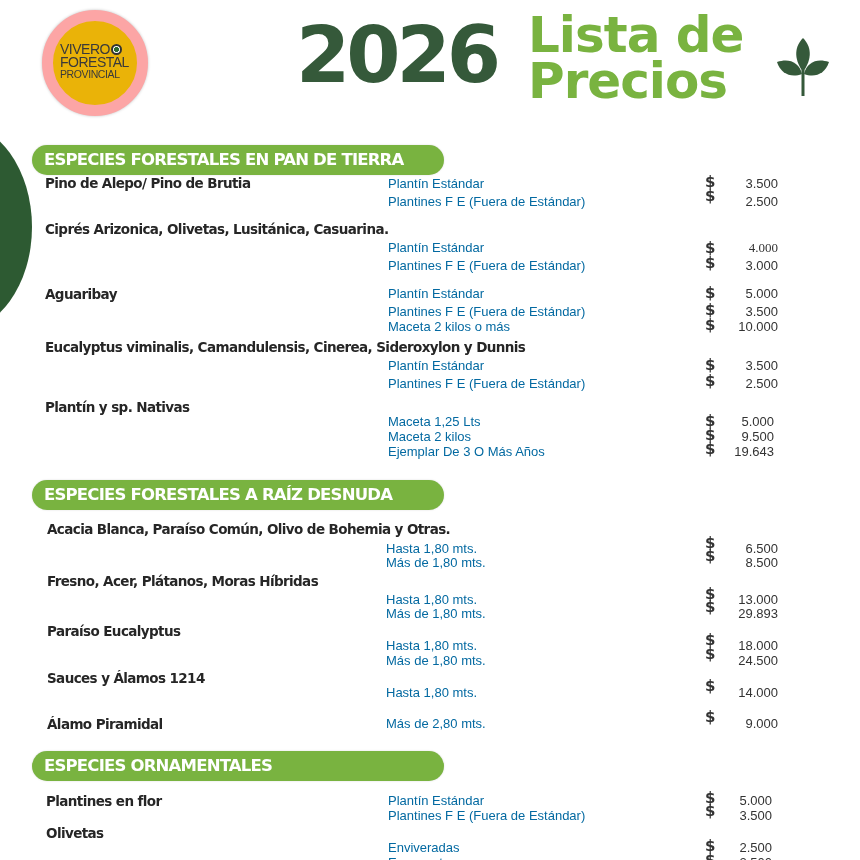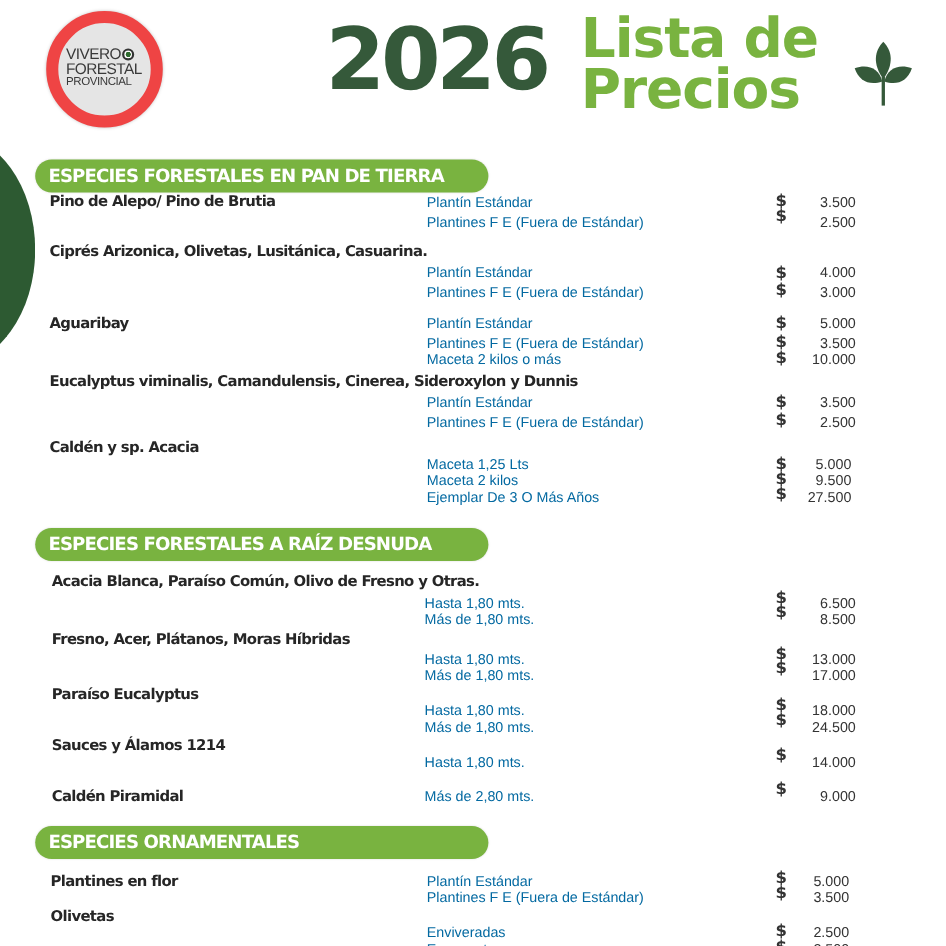--- a/index.html
+++ b/index.html
@@ -1,21 +1,21 @@
 <!DOCTYPE html>
 <html><head>
 <meta charset="utf-8">
 <style>
   * { box-sizing: border-box; margin: 0; padding: 0; }
   html, body { width: 860px; height: 860px; overflow: hidden; background: #ffffff; }
   body { position: relative; font-family: "Liberation Sans", sans-serif; color: #2b2b2b; }
 
   .logo {
     position: absolute; left: 42px; top: 10px; width: 106px; height: 106px;
-    border-radius: 50%; border: 11px solid #ef4444; background: #e5e5e5;
+    border-radius: 50%; border: 11px solid #fca5a5; background: #eab308;
     box-shadow: 0 0 3px rgba(0,0,0,0.25);
   }
   .logo-text { position: absolute; left: 7px; top: 22px; width: 80px; line-height: 0.95; color: #3a3a3a; font-family: "Liberation Sans", sans-serif; }
   .logo-l1 { font-size: 14px; letter-spacing: -0.5px; display: flex; align-items: center; }
   .logo-dot { display: inline-block; width: 11px; height: 11px; border-radius: 50%; border: 2px solid #333; background: radial-gradient(circle, #2f6b2f 45%, #fff 50%); margin-left: 1px; }
   .logo-l2 { font-size: 14px; letter-spacing: -0.5px; }
   .logo-l3 { font-size: 10.5px; letter-spacing: -0.4px; }
 
   .year { position: absolute; left: 296px; top: 16px; font-size: 78px; font-weight: 900; color: #35593a; font-family: "DejaVu Sans", sans-serif; letter-spacing: -4px; line-height: 1; }
   .title { position: absolute; left: 528px; top: 12px; font-size: 50px; font-weight: 900; color: #79b340; font-family: "DejaVu Sans", sans-serif; line-height: 0.92; letter-spacing: -1px; }
@@ -75,21 +75,21 @@
 <div class="variety" style="top:176px;">Plantín Estándar</div>
 <div class="dollar" style="top:175px;">$</div>
 <div class="price" style="top:176px;">3.500</div>
 <div class="variety" style="top:194px;">Plantines F E (Fuera de Estándar)</div>
 <div class="dollar" style="top:189px;">$</div>
 <div class="price" style="top:194px;">2.500</div>
 
 <div class="species" style="top:221px;">Ciprés Arizonica, Olivetas, Lusitánica, Casuarina.</div>
 <div class="variety" style="top:240px;">Plantín Estándar</div>
 <div class="dollar" style="top:241px;">$</div>
-<div class="price" style="top:240px;">4.000</div>
+<div class="price" style="top:240px;font-family:Liberation Serif, serif;">4.000</div>
 <div class="variety" style="top:258px;">Plantines F E (Fuera de Estándar)</div>
 <div class="dollar" style="top:256px;">$</div>
 <div class="price" style="top:258px;">3.000</div>
 
 <div class="species" style="top:286px;">Aguaribay</div>
 <div class="variety" style="top:286px;">Plantín Estándar</div>
 <div class="dollar" style="top:286px;">$</div>
 <div class="price" style="top:286px;">5.000</div>
 <div class="variety" style="top:304px;">Plantines F E (Fuera de Estándar)</div>
 <div class="dollar" style="top:303px;">$</div>
@@ -99,63 +99,63 @@
 <div class="price" style="top:319px;text-align:right;">10.000</div>
 
 <div class="species" style="top:339px;">Eucalyptus viminalis, Camandulensis, Cinerea, Sideroxylon y Dunnis</div>
 <div class="variety" style="top:358px;">Plantín Estándar</div>
 <div class="dollar" style="top:358px;">$</div>
 <div class="price" style="top:358px;">3.500</div>
 <div class="variety" style="top:376px;">Plantines F E (Fuera de Estándar)</div>
 <div class="dollar" style="top:374px;">$</div>
 <div class="price" style="top:376px;">2.500</div>
 
-<div class="species" style="top:399px;">Caldén y sp. Acacia</div>
+<div class="species" style="top:399px;">Plantín y sp. Nativas</div>
 <div class="variety" style="top:414px;">Maceta 1,25 Lts</div>
 <div class="dollar" style="top:414px;">$</div>
 <div class="price" style="top:414px;right:86px;">5.000</div>
 <div class="variety" style="top:429px;">Maceta 2 kilos</div>
 <div class="dollar" style="top:428px;">$</div>
 <div class="price" style="top:429px;right:86px;">9.500</div>
 <div class="variety" style="top:444px;">Ejemplar De 3 O Más Años</div>
 <div class="dollar" style="top:442px;">$</div>
-<div class="price" style="top:444px;right:86px;">27.500</div>
+<div class="price" style="top:444px;right:86px;">19.643</div>
 
 <div class="section-bar" style="top:480px;">ESPECIES FORESTALES A RAÍZ DESNUDA</div>
 
-<div class="species" style="top:521px;left:47px;">Acacia Blanca, Paraíso Común, Olivo de Fresno y Otras.</div>
+<div class="species" style="top:521px;left:47px;">Acacia Blanca, Paraíso Común, Olivo de Bohemia y Otras.</div>
 <div class="variety" style="top:541px;left:386px;">Hasta 1,80 mts.</div>
 <div class="dollar" style="top:536px;">$</div>
 <div class="price" style="top:541px;">6.500</div>
 <div class="variety" style="top:555px;left:386px;">Más de 1,80 mts.</div>
 <div class="dollar" style="top:549px;">$</div>
 <div class="price" style="top:555px;">8.500</div>
 
 <div class="species" style="top:573px;left:47px;">Fresno, Acer, Plátanos, Moras Híbridas</div>
 <div class="variety" style="top:592px;left:386px;">Hasta 1,80 mts.</div>
 <div class="dollar" style="top:587px;">$</div>
 <div class="price" style="top:592px;">13.000</div>
 <div class="variety" style="top:606px;left:386px;">Más de 1,80 mts.</div>
 <div class="dollar" style="top:600px;">$</div>
-<div class="price" style="top:606px;">17.000</div>
+<div class="price" style="top:606px;">29.893</div>
 
 <div class="species" style="top:623px;left:47px;">Paraíso Eucalyptus</div>
 <div class="variety" style="top:638px;left:386px;">Hasta 1,80 mts.</div>
 <div class="dollar" style="top:633px;">$</div>
 <div class="price" style="top:638px;margin-left:32px;">18.000</div>
 <div class="variety" style="top:653px;left:386px;">Más de 1,80 mts.</div>
 <div class="dollar" style="top:647px;">$</div>
 <div class="price" style="top:653px;">24.500</div>
 
 <div class="species" style="top:670px;left:47px;">Sauces y Álamos 1214</div>
 <div class="variety" style="top:685px;left:386px;">Hasta 1,80 mts.</div>
 <div class="dollar" style="top:679px;">$</div>
 <div class="price" style="top:685px;">14.000</div>
 
-<div class="species" style="top:716px;left:47px;">Caldén Piramidal</div>
+<div class="species" style="top:716px;left:47px;">Álamo Piramidal</div>
 <div class="variety" style="top:716px;left:386px;">Más de 2,80 mts.</div>
 <div class="dollar" style="top:710px;">$</div>
 <div class="price" style="top:716px;">9.000</div>
 
 <div class="section-bar" style="top:751px;">ESPECIES ORNAMENTALES</div>
 
 <div class="species" style="top:793px;left:46px;">Plantines en flor</div>
 <div class="variety" style="top:793px;">Plantín Estándar</div>
 <div class="dollar" style="top:791px;">$</div>
 <div class="price" style="top:793px;right:88px;">5.000</div>

